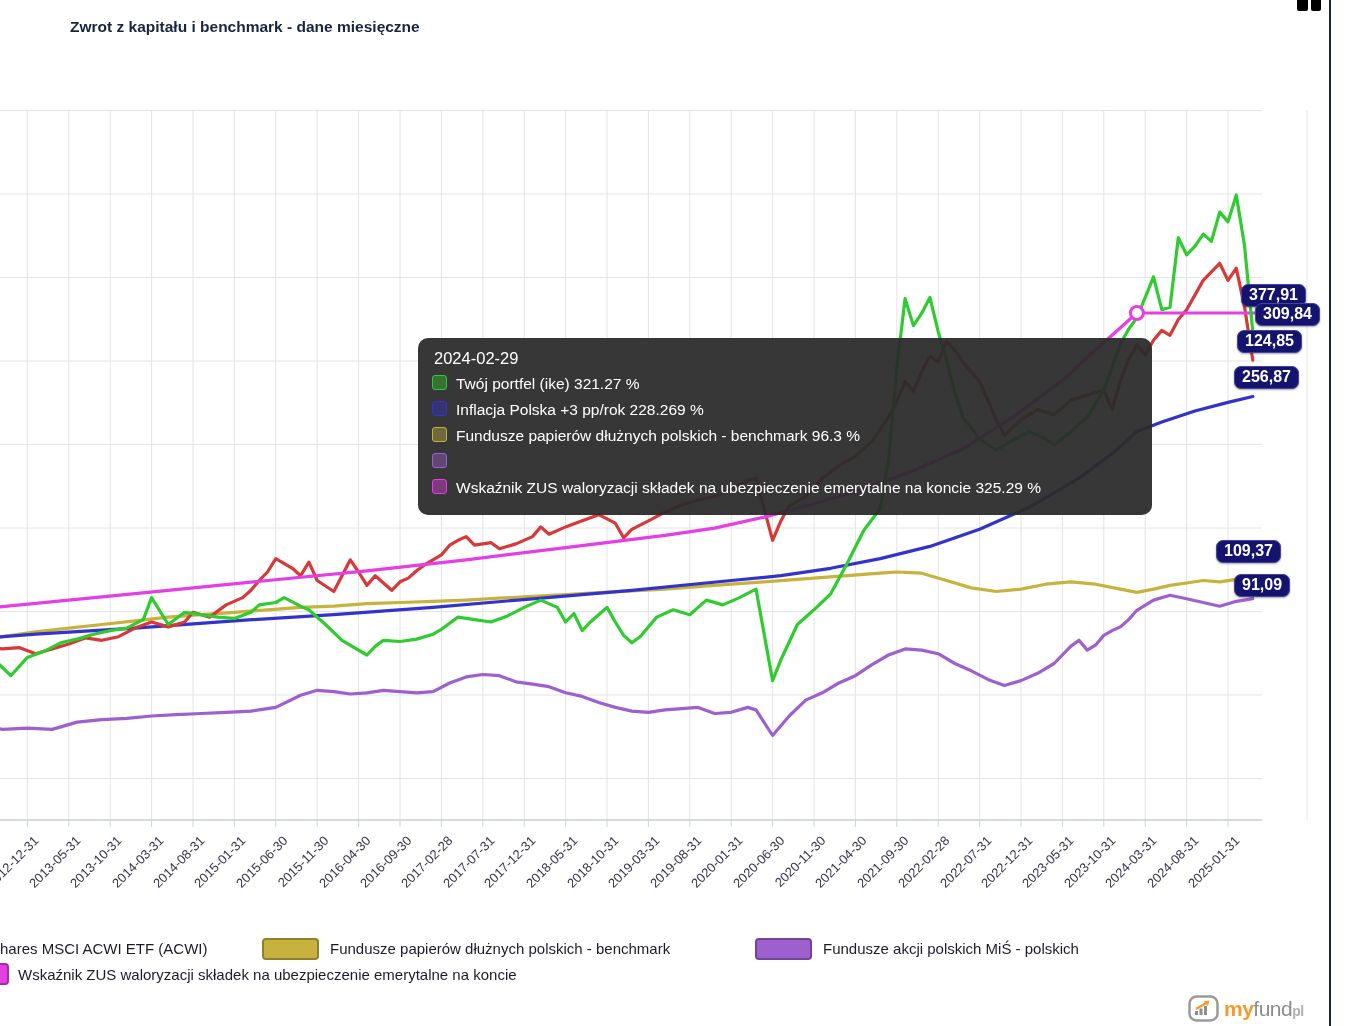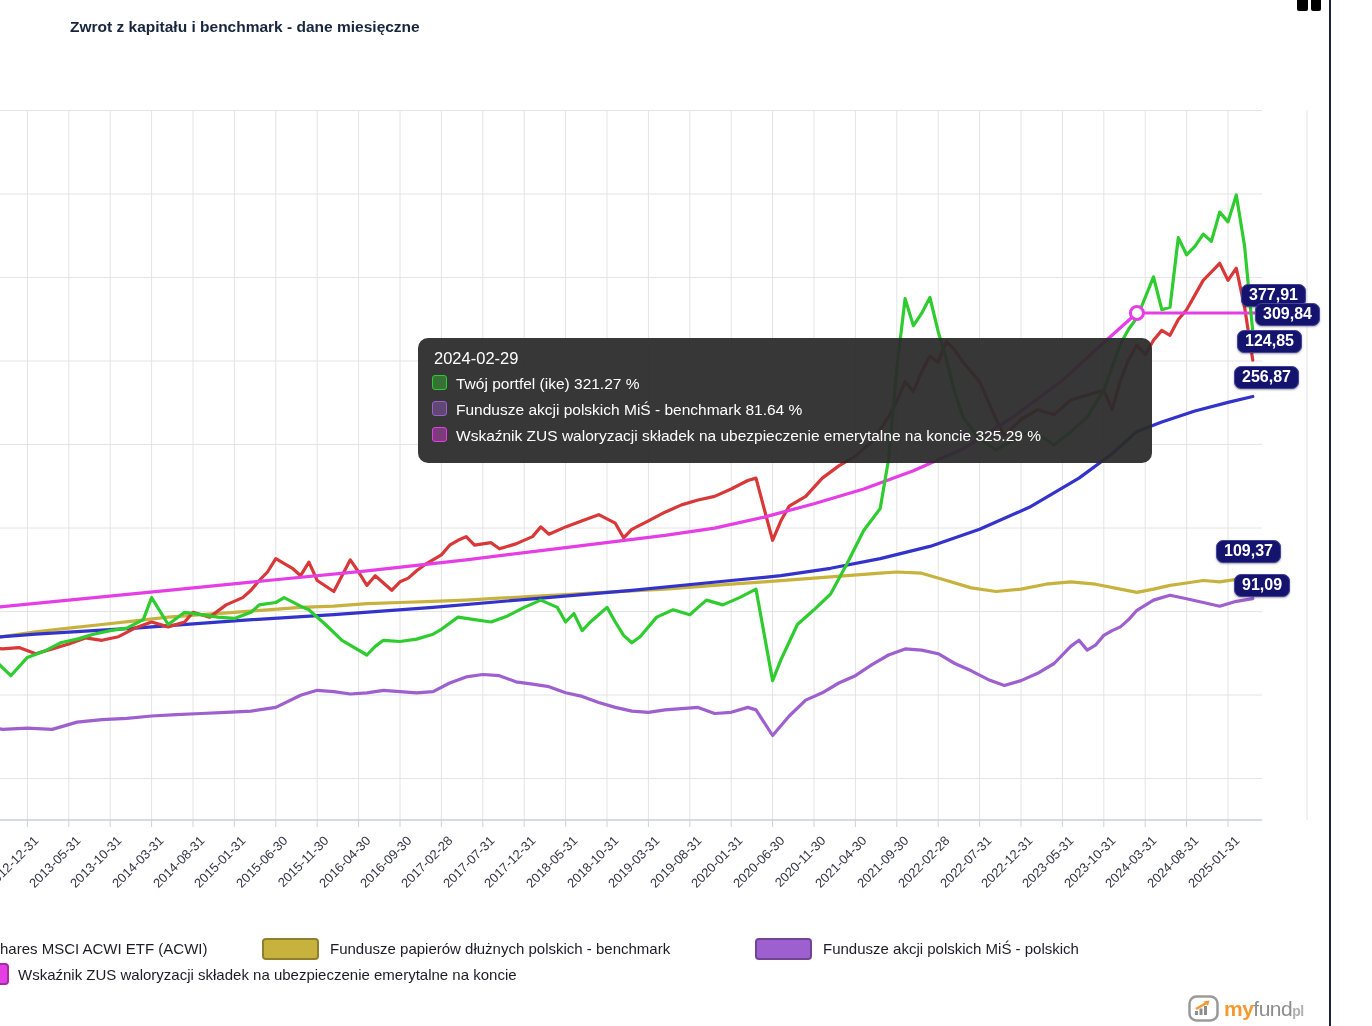--- a/index.html
+++ b/index.html
@@ -155,22 +155,29 @@
 <div class="badge" style="left:1216px;top:540px;z-index:3">109,37</div>
 <div class="badge" style="left:1234px;top:574px;z-index:4">91,09</div>
 
 <div class="tooltip">
   <div class="tt-head">2024-02-29</div>
   <div class="tt-row">
       <span class="tt-swatch" style="border-color: rgb(47, 204, 47); background: rgba(47, 204, 47, 0.4);"></span>
       <span>Twój portfel (ike) 321.27 %</span>
     </div>
   <div class="tt-row">
+      <span class="tt-swatch" style="border-color: rgb(51, 51, 204); background: rgba(51, 51, 204, 0.4);"></span>
+      <span>Inflacja  Polska +3 pp/rok 228.269 %</span>
+    </div>
+  <div class="tt-row">
+      <span class="tt-swatch" style="border-color: rgb(200, 178, 62); background: rgba(200, 178, 62, 0.4);"></span>
+      <span>Fundusze papierów dłużnych polskich - benchmark 96.3 %</span>
+    </div>
+  <div class="tt-row">
       <span class="tt-swatch" style="border-color: rgb(158, 95, 207); background: rgba(158, 95, 207, 0.4);"></span>
-      <span>Fundusze akcji polskich MiŚ - benchmark 81.64 %</span>
     </div>
   <div class="tt-row">
       <span class="tt-swatch" style="border-color: rgb(229, 62, 229); background: rgba(229, 62, 229, 0.4);"></span>
       <span>Wskaźnik ZUS waloryzacji składek na ubezpieczenie emerytalne na koncie 325.29 %</span>
     </div>
 </div>
 
 <div class="leg-item" style="left:0;top:940px">hares MSCI ACWI ETF (ACWI)</div>
 <div class="leg-swatch" style="left: 262px; top: 938px; border-color: rgba(0, 0, 0, 0.28); background: rgb(200, 178, 62);"></div>
 <div class="leg-item" style="left:330px;top:940px">Fundusze papierów dłużnych polskich - benchmark</div>

